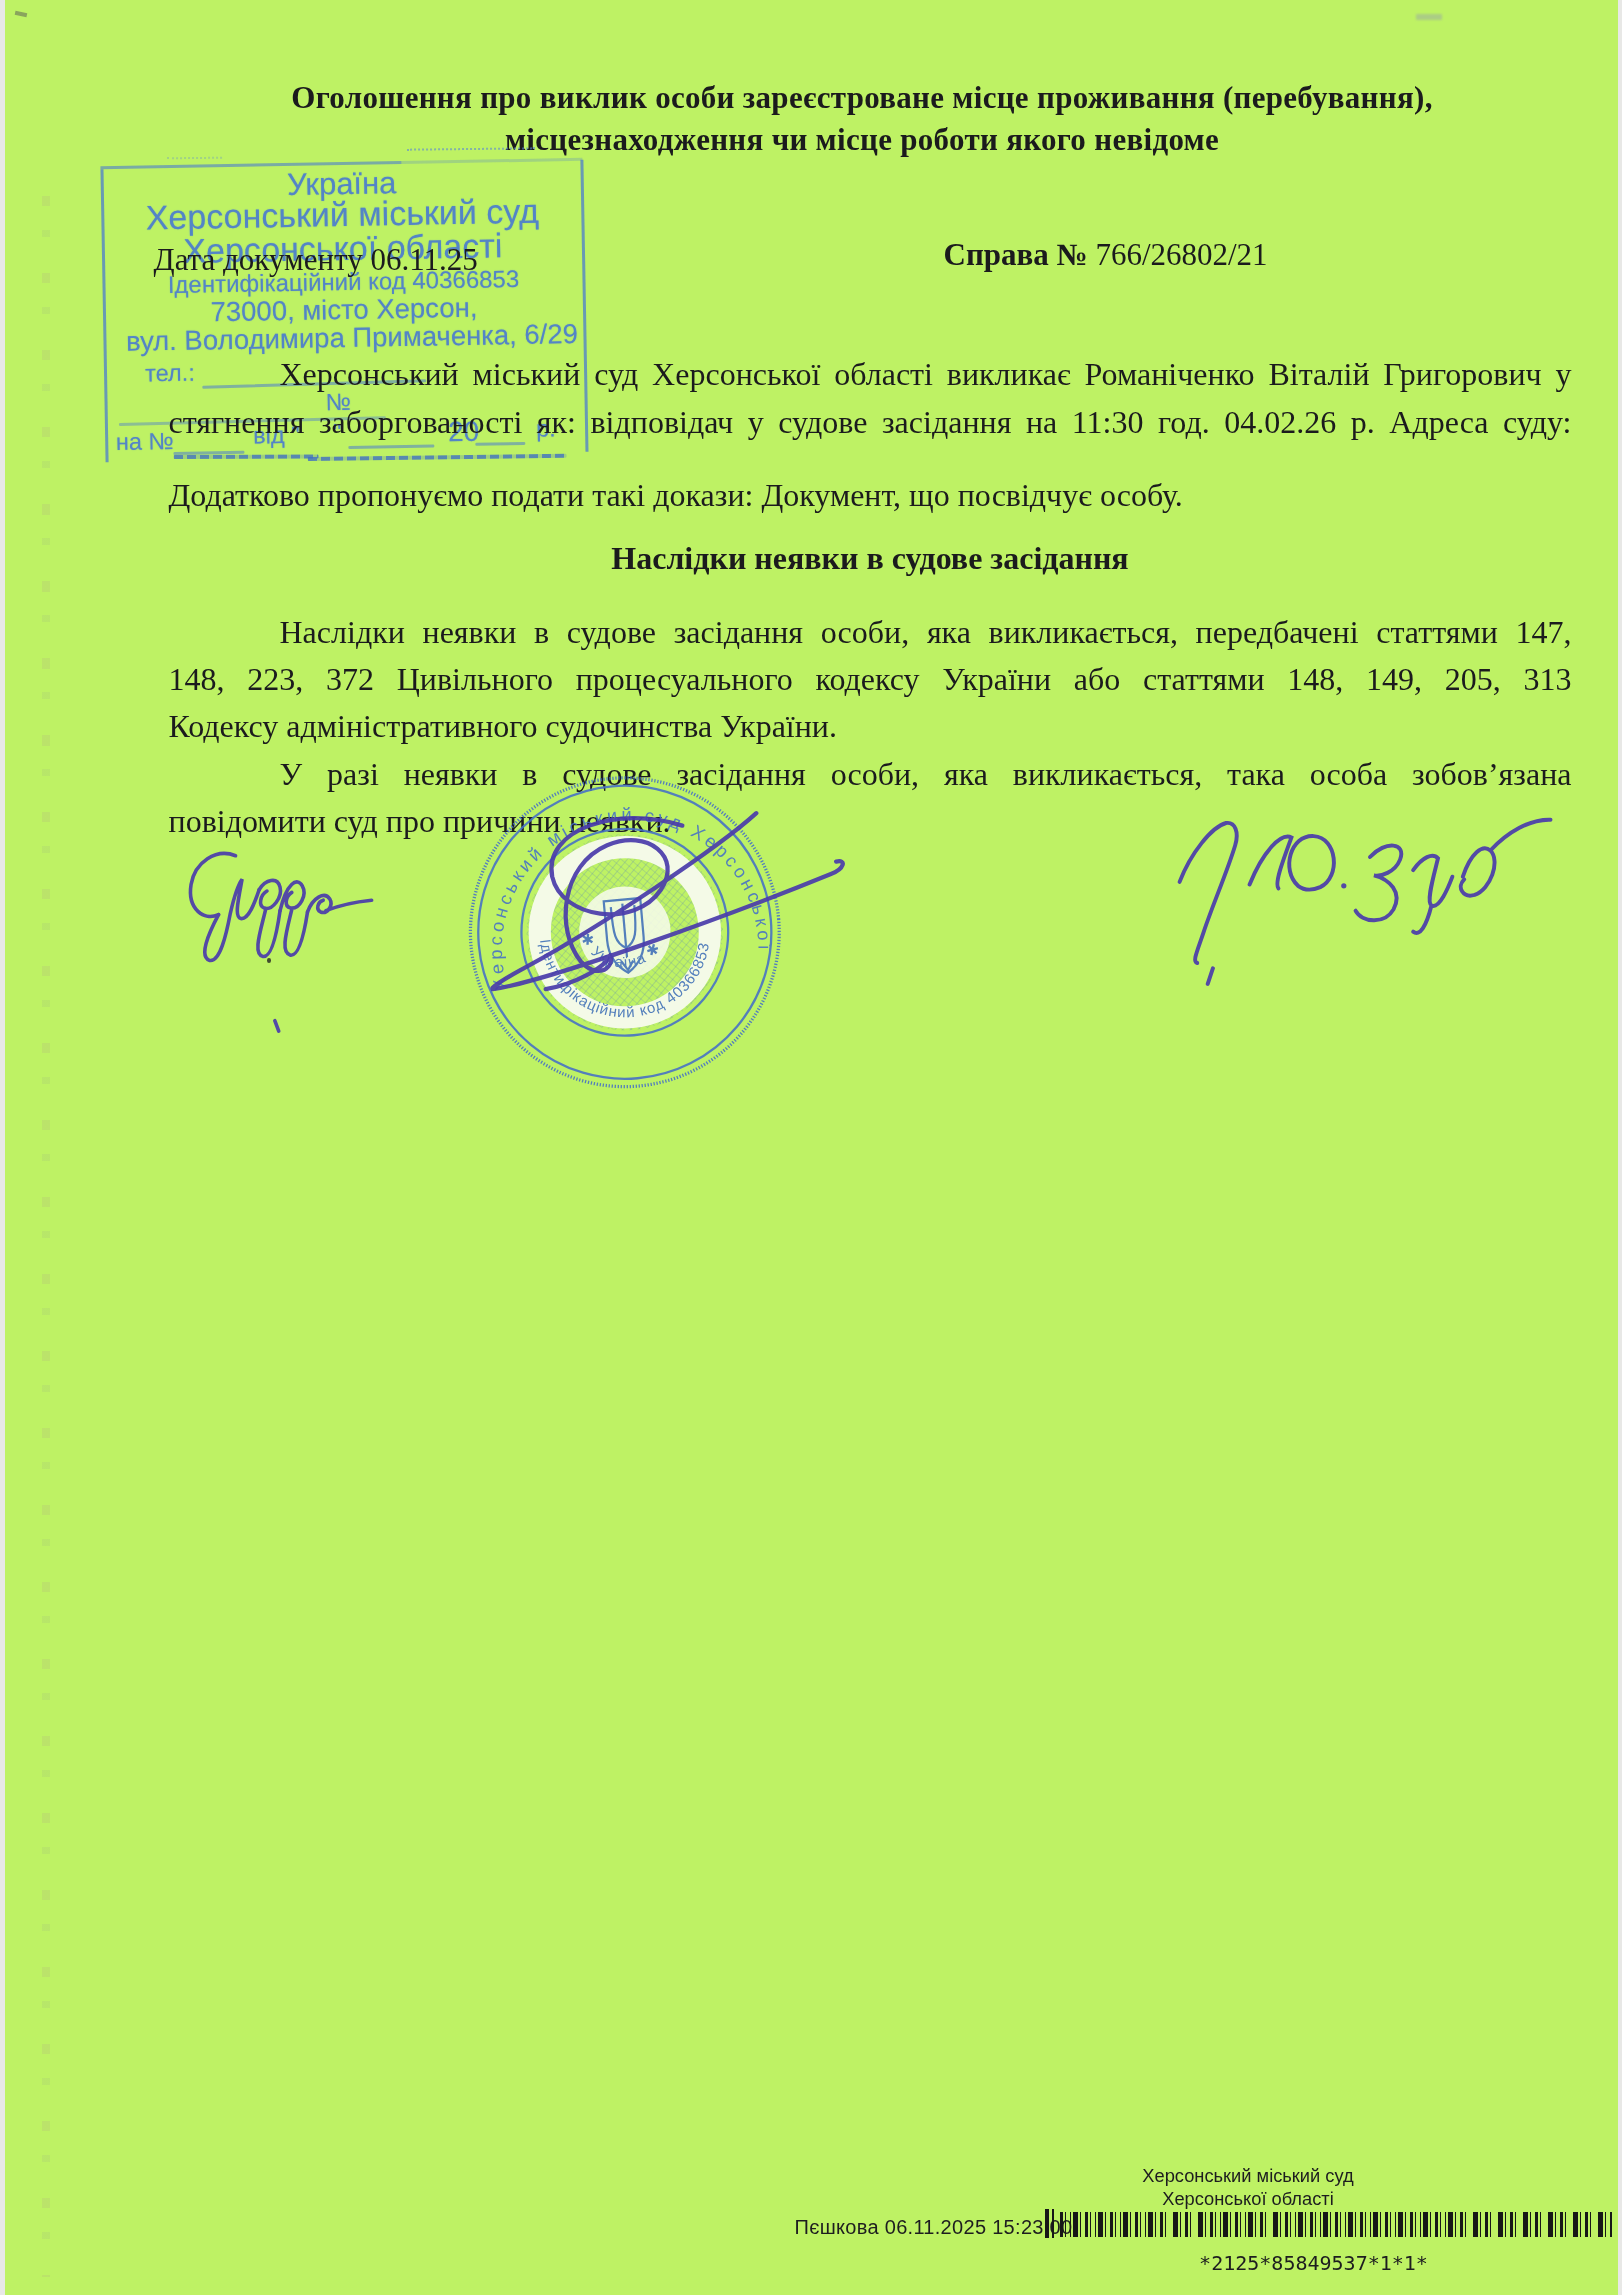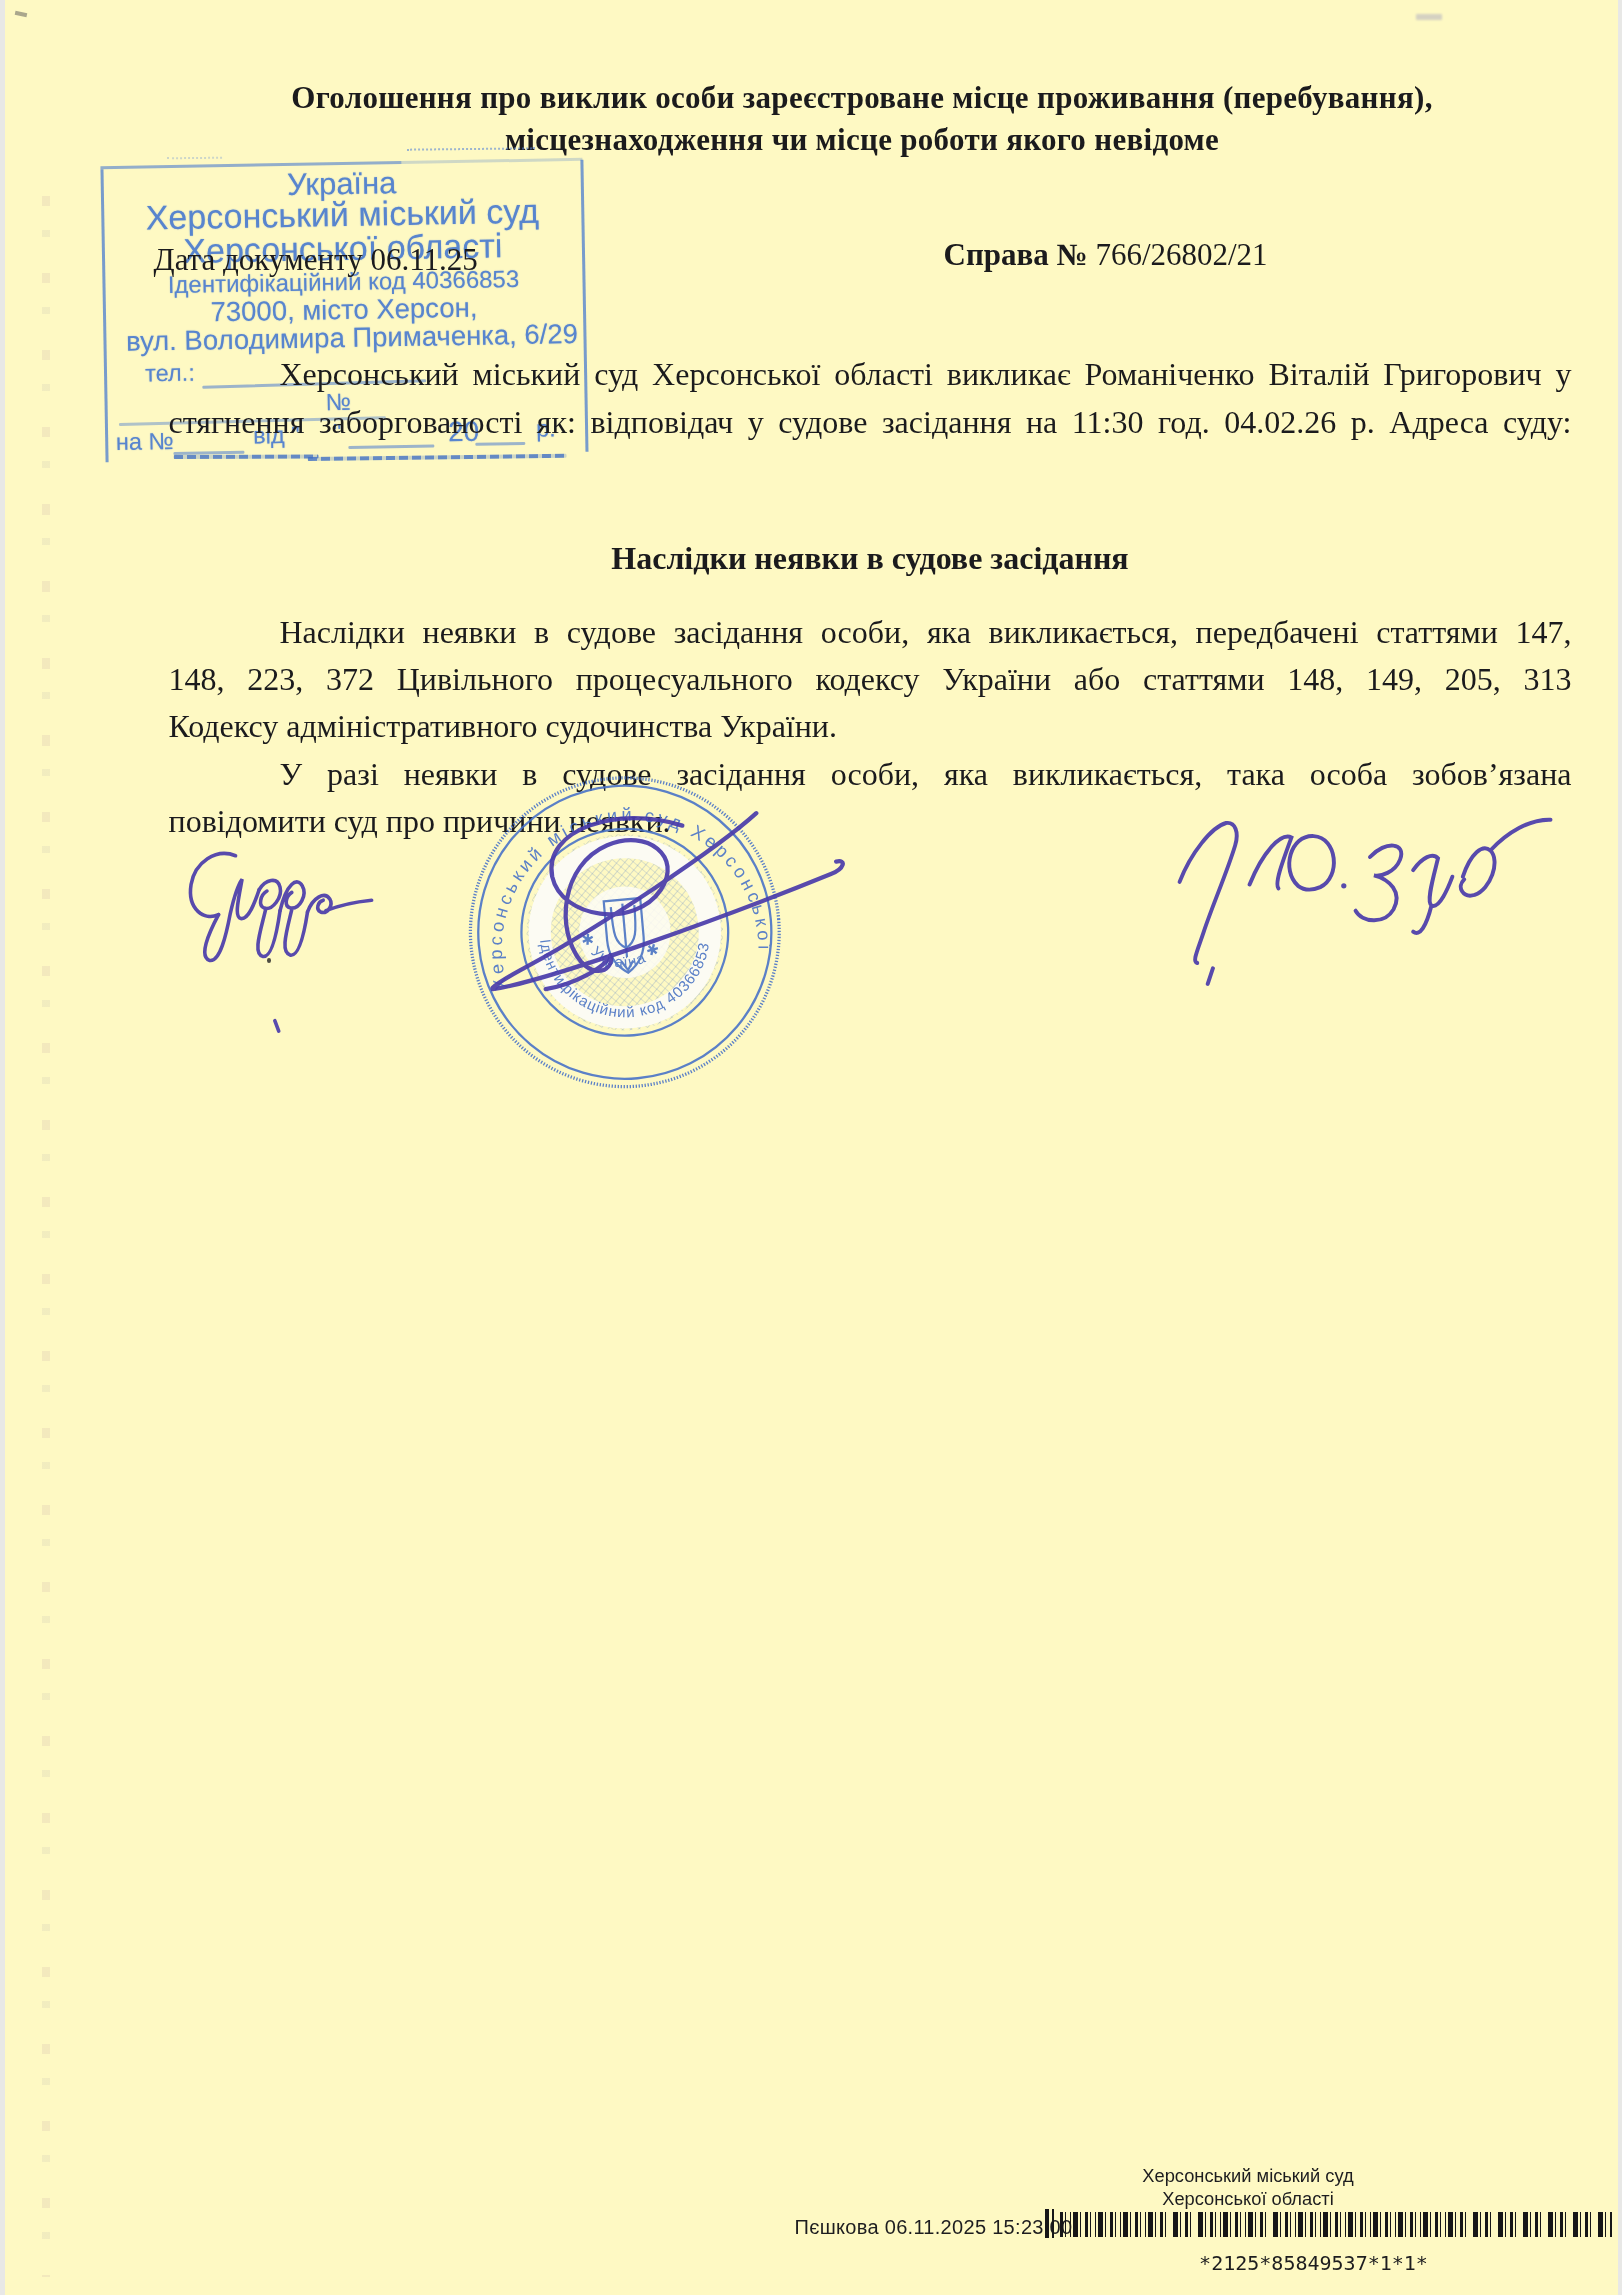--- a/index.html
+++ b/index.html
@@ -1,18 +1,18 @@
 <!DOCTYPE html>
 <html style="font-size:10.5px"><head>
 <meta charset="utf-8">
 <style>
   html,body{margin:0;padding:0;background:#e8e8e6;}
   #page{
     position:relative; width:1613px; height:2295px; margin:0 auto;
-    background:#fef9c3; overflow:hidden;
+    background:#bef264; overflow:hidden;
     font-family:"Liberation Serif", serif; color:#1b1b1d;
   }
   .abs{position:absolute;}
   
   .doc-title{left:151px; top:77px; width:1413px; text-align:center;
     font-weight:bold; font-size:31px; line-height:42px; letter-spacing:0.3px;}
   .meta-date{left:149px; top:242px; font-weight:normal; font-size:31px; z-index:5;}
   .meta-case{left:939px; top:237px; font-size:31px; z-index:5;}
   .meta-case b{font-weight:bold;}
   .bodyline{left:164px; width:1403px; font-size:32px; line-height:47px;
@@ -117,20 +117,21 @@
     <div class="bl" style="left:370px; top:284px; width:50px;"></div>
     <div class="bl hvy" style="left:68px; top:292px; width:145px; transform:rotate(.8deg);"></div>
     <div class="bl hvy" style="left:202px; top:296px; width:259px; transform:rotate(.3deg);"></div>
   </div>
 
   <div class="abs meta-date">Дата документу 06.11.25</div>
   <div class="abs meta-case"><b>Справа №</b><span> 766/26802/21</span></div>
 
   <div class="abs bodyline p1 indent">Херсонський міський суд Херсонської області викликає Романіченко Віталій Григорович у</div>
   <div class="abs bodyline" style="top:399px;">стягнення заборгованості  як: відповідач у судове засідання  на  11:30 год. 04.02.26 р. Адреса суду:</div>
+  <div class="abs bodyline left p2">Додатково пропонуємо подати такі докази: Документ, що посвідчує особу.</div>
   <div class="abs bodyline heading">Наслідки неявки в судове засідання</div>
   <div class="abs bodyline p3 indent">Наслідки неявки в судове засідання особи, яка викликається, передбачені статтями 147,</div>
   <div class="abs bodyline p3b">148, 223, 372 Цивільного процесуального кодексу України або статтями 148, 149, 205, 313</div>
   <div class="abs bodyline left p3c">Кодексу адміністративного судочинства України.</div>
   <div class="abs bodyline p4 indent">У разі неявки в судове засідання особи, яка викликається, така особа зобов’язана</div>
   <div class="abs bodyline left p4b">повідомити суд про причини неявки.</div>
 
   <div class="abs foot f-court1">Херсонський міський суд</div>
   <div class="abs foot f-court2">Херсонської області</div>
   <div class="abs foot f-op">Пєшкова  06.11.2025 15:23:00</div>

